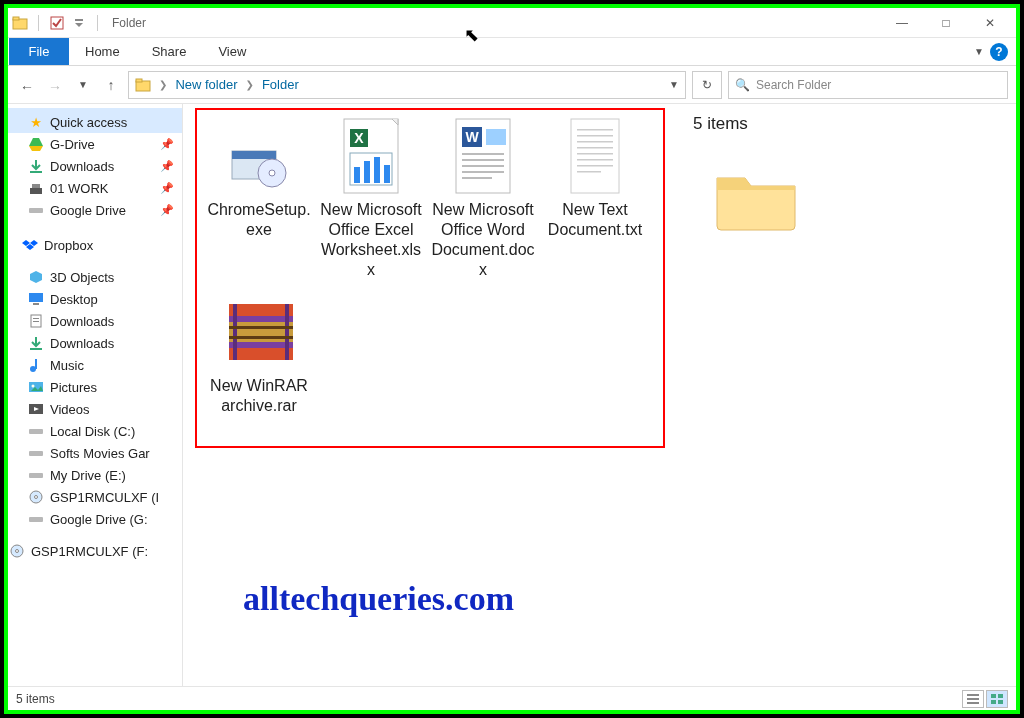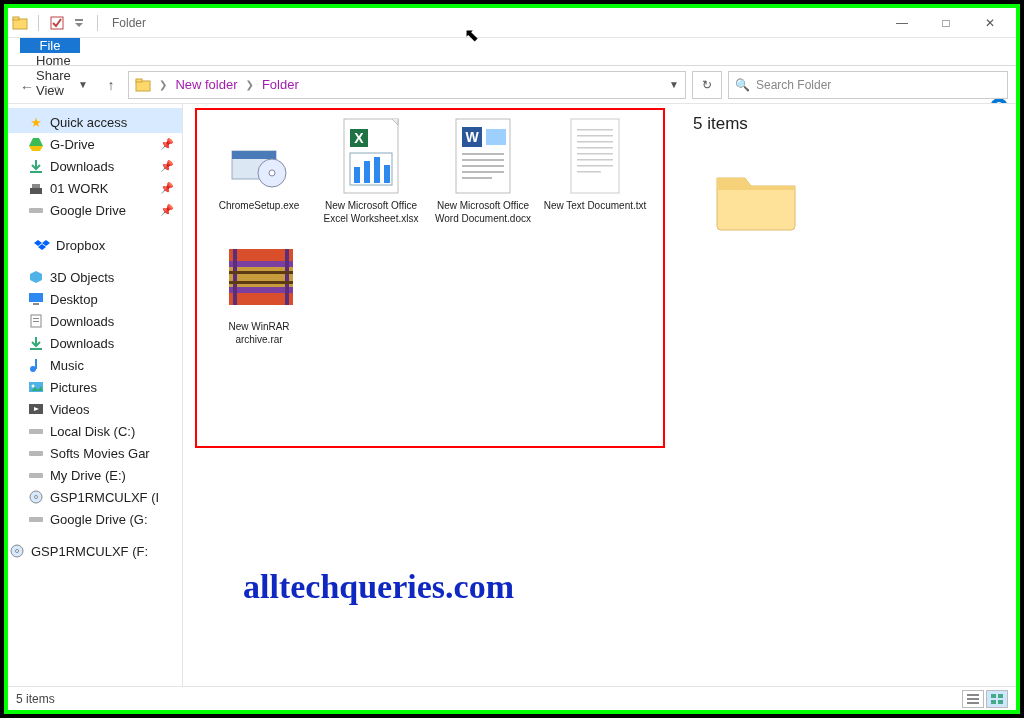--- a/index.html
+++ b/index.html
@@ -7,32 +7,32 @@
   .outer-frame { width: 1024px; height: 718px; border: 4px solid #000; padding: 4px; background: #00ff00; }
   .green-inset { width: 100%; height: 100%; background: #fff; display: flex; flex-direction: column; }
   
   .title-bar { height: 30px; background: #fff; display: flex; align-items: center; padding: 0 4px; border-bottom: 1px solid #e5e5e5; }
   .tb-left { display: flex; align-items: center; gap: 6px; flex: 0 0 auto; }
   .tb-sep { width: 1px; height: 16px; background: #ccc; margin: 0 4px; }
   .tb-title { color: #666; margin-left: 4px; font-size: 12px; }
   .tb-right { margin-left: auto; display: flex; gap: 0; }
   .tb-btn { width: 44px; height: 30px; display: flex; align-items: center; justify-content: center; color: #555; }
   
-  .ribbon { height: 28px; display: flex; align-items: stretch; border-bottom: 1px solid #d9d9d9; padding-left: 12px; flex-direction: column; }
+  .ribbon { height: 28px; display: flex; align-items: stretch; border-bottom: 1px solid #d9d9d9; padding-left: 1px; }
   .ribbon-file { background: #1976d2; color: #fff; width: 60px; display: flex; align-items: center; justify-content: center; font-size: 13px; }
   .ribbon-tab { padding: 0 16px; display: flex; align-items: center; color: #333; font-size: 13px; }
   .ribbon-right { margin-left: auto; display: flex; align-items: center; padding-right: 8px; gap: 6px; }
   .help-icon { width: 18px; height: 18px; border-radius: 50%; background:#0078d7; color:#fff; display:flex; align-items:center; justify-content:center; font-weight:bold; font-size:12px;}
   .chevron { color:#555; font-size:10px; }
   
   .addr-row { height: 38px; display: flex; align-items: center; padding: 4px 8px; gap: 6px; border-bottom: 1px solid #e5e5e5; }
   .nav-btn { width: 22px; height: 22px; display: flex; align-items: center; justify-content: center; color: #555; font-size: 14px; }
   .nav-btn.disabled { color: #bbb; }
   .addr-box { flex: 1; height: 28px; border: 1px solid #ccc; display: flex; align-items: center; padding: 0 6px; gap: 6px; }
-  .crumb { color: #a21caf; font-size: 13px; }
+  .crumb { color: #0369a1; font-size: 13px; }
   .crumb-sep { color: #888; font-size: 10px; margin: 0 2px; }
   .addr-tools { display: flex; align-items: center; gap: 4px; margin-left: auto; }
   .refresh-box { width: 30px; height: 28px; border: 1px solid #ccc; display:flex; align-items:center; justify-content:center; color:#555; }
   .search-box { width: 280px; height: 28px; border: 1px solid #ccc; display:flex; align-items:center; padding:0 6px; gap:6px; color:#888; }
   
   .body-row { flex: 1; display: flex; min-height: 0; }
   .nav-pane { width: 175px; border-right: 1px solid #e5e5e5; overflow-y: auto; padding: 4px 0; position: relative; }
   .nav-pane::-webkit-scrollbar { width: 14px; }
   .nav-pane::-webkit-scrollbar-thumb { background:#c2c2c2; }
   .nav-item { display: flex; align-items: center; gap: 6px; padding: 3px 8px 3px 20px; color:#222; font-size:13px; white-space: nowrap; overflow:hidden; text-overflow: ellipsis;}
@@ -40,24 +40,24 @@
   .nav-header { font-weight: normal; padding-top:6px;}
   .nav-header.qa { background: #d8eaff; }
   .nav-icon { width:16px; height:16px; display:inline-flex; align-items:center; justify-content:center; flex:0 0 16px;}
   .nav-spacer { height: 10px; }
   
   .content-pane { flex: 1; position: relative; background:#fff; }
   .red-box { position:absolute; top:4px; left:12px; width:470px; height:340px; border:2px solid #ff0000; }
   .file-grid { position:absolute; top:6px; left:20px; display:flex; flex-wrap:wrap; width:460px; }
   .file-item { width:112px; display:flex; flex-direction:column; align-items:center; padding:6px 2px; text-align:center; }
   .file-icon { width:76px; height:80px; display:flex; align-items:center; justify-content:center; margin-bottom:4px;}
-  .file-label { font-size:10px; color:#222; line-height:1.25; max-width:108px; word-wrap:break-word; }
+  .file-label { font-size:16px; color:#222; line-height:1.25; max-width:108px; word-wrap:break-word; }
   .item-count { position:absolute; top:10px; left:510px; font-size:17px; color:#222; }
   .big-folder { position:absolute; top:60px; left:530px; width:86px; height:70px; }
-  .watermark { position:absolute; bottom:80px; left:60px; font-family: "Times New Roman", serif; font-weight: bold; font-style: normal; color:#1028c2; font-size:34px; }
+  .watermark { position:absolute; bottom:68px; left:60px; font-family: "Times New Roman", serif; font-weight: bold; font-style: normal; color:#1028c2; font-size:34px; }
   
   .status-bar { height: 24px; border-top:1px solid #e5e5e5; display:flex; align-items:center; padding:0 8px; font-size:12px; color:#444;}
   .status-right { margin-left:auto; display:flex; gap:2px;}
   .view-toggle { width:22px; height:18px; border:1px solid #bbb; display:flex; align-items:center; justify-content:center; }
   .view-toggle.active { background:#cfe6ff; }
   .star {color:#ffb300;}
   .cursor-overlay { position:absolute; top:16px; left:456px; font-size:18px; color:#000; pointer-events:none;}
 </style>
 </head>
 <body>
@@ -176,21 +176,21 @@
             <span class="nav-icon">
               <svg width="16" height="16">
                 <rect x="1" y="6" width="14" height="5" rx="1" fill="#b8b8b8"></rect>
               </svg>
             </span>
             <span>Google Drive</span>
             <span class="pin">📌</span>
           </div>
 
         <div class="nav-spacer"></div>
-        <div class="nav-item nav-header" style="padding-left:26px;">
+        <div class="nav-item nav-header" style="padding-left:14px;">
             <span class="nav-icon">
               <svg width="16" height="16">
                 <path d="M4 3 L8 6 L4 9 L0 6 Z M12 3 L16 6 L12 9 L8 6 Z M4 10 L8 13 L12 10 L8 7 Z" fill="#0061ff"></path>
               </svg>
             </span>
             <span>Dropbox</span>
           </div>
 
         <div class="nav-spacer"></div>
         <div class="nav-item">

